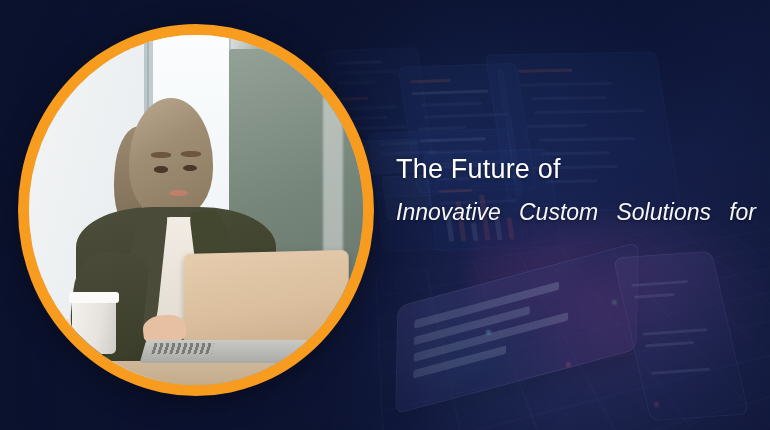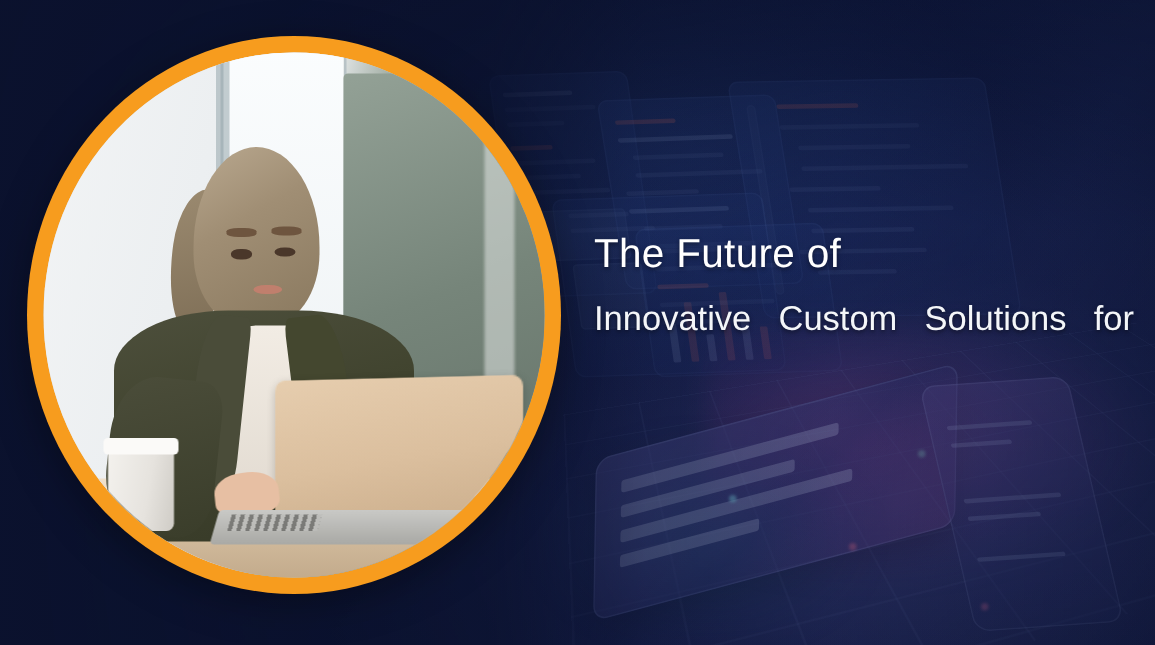--- a/index.html
+++ b/index.html
@@ -316,21 +316,21 @@
   }
   .line3 {
     margin-top: 11px;
     color: #f4f6f9;
     font-size: 23px;
     line-height: 31px;
     font-weight: 400;
     text-align: justify;
     text-shadow: 0 1px 3px rgba(0,0,0,.5);
   }
-  .line3 .j { display: block; text-align-last: justify; }
+  .line3 .j { display: block; text-align-last: justify; font-style: italic; }
   .line3 .t { display: block; text-align-last: left; }
 </style>
 </head>
 <body>
 
 <div class="banner">
 
   <div class="bg-base"></div>
 
   <div class="scene">

